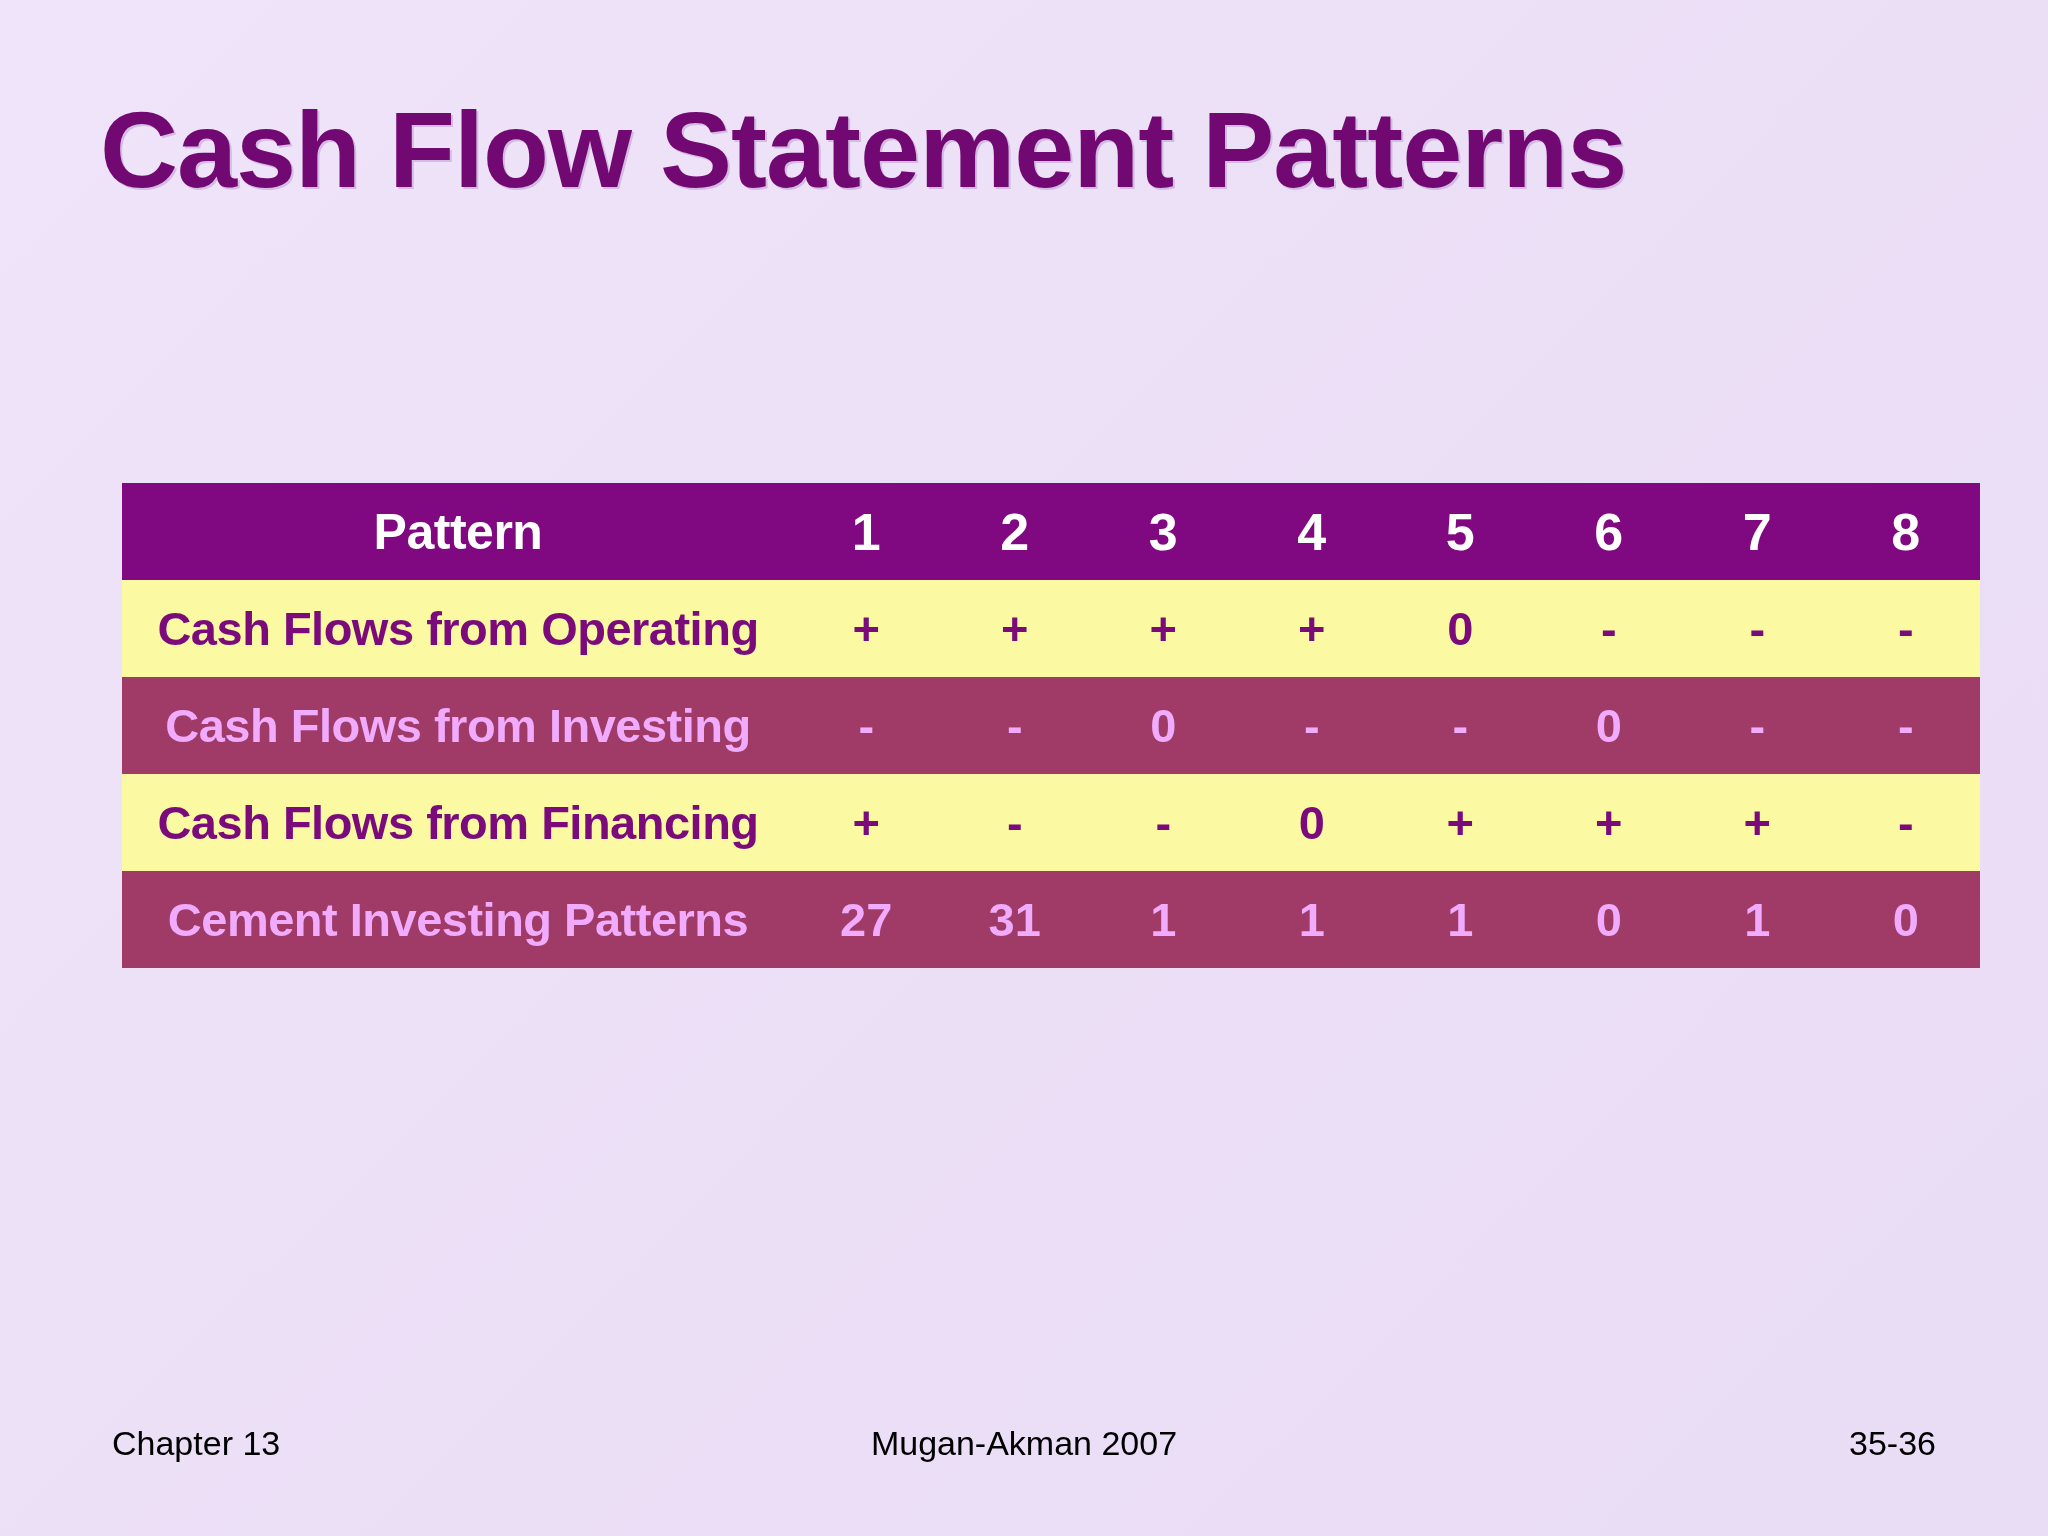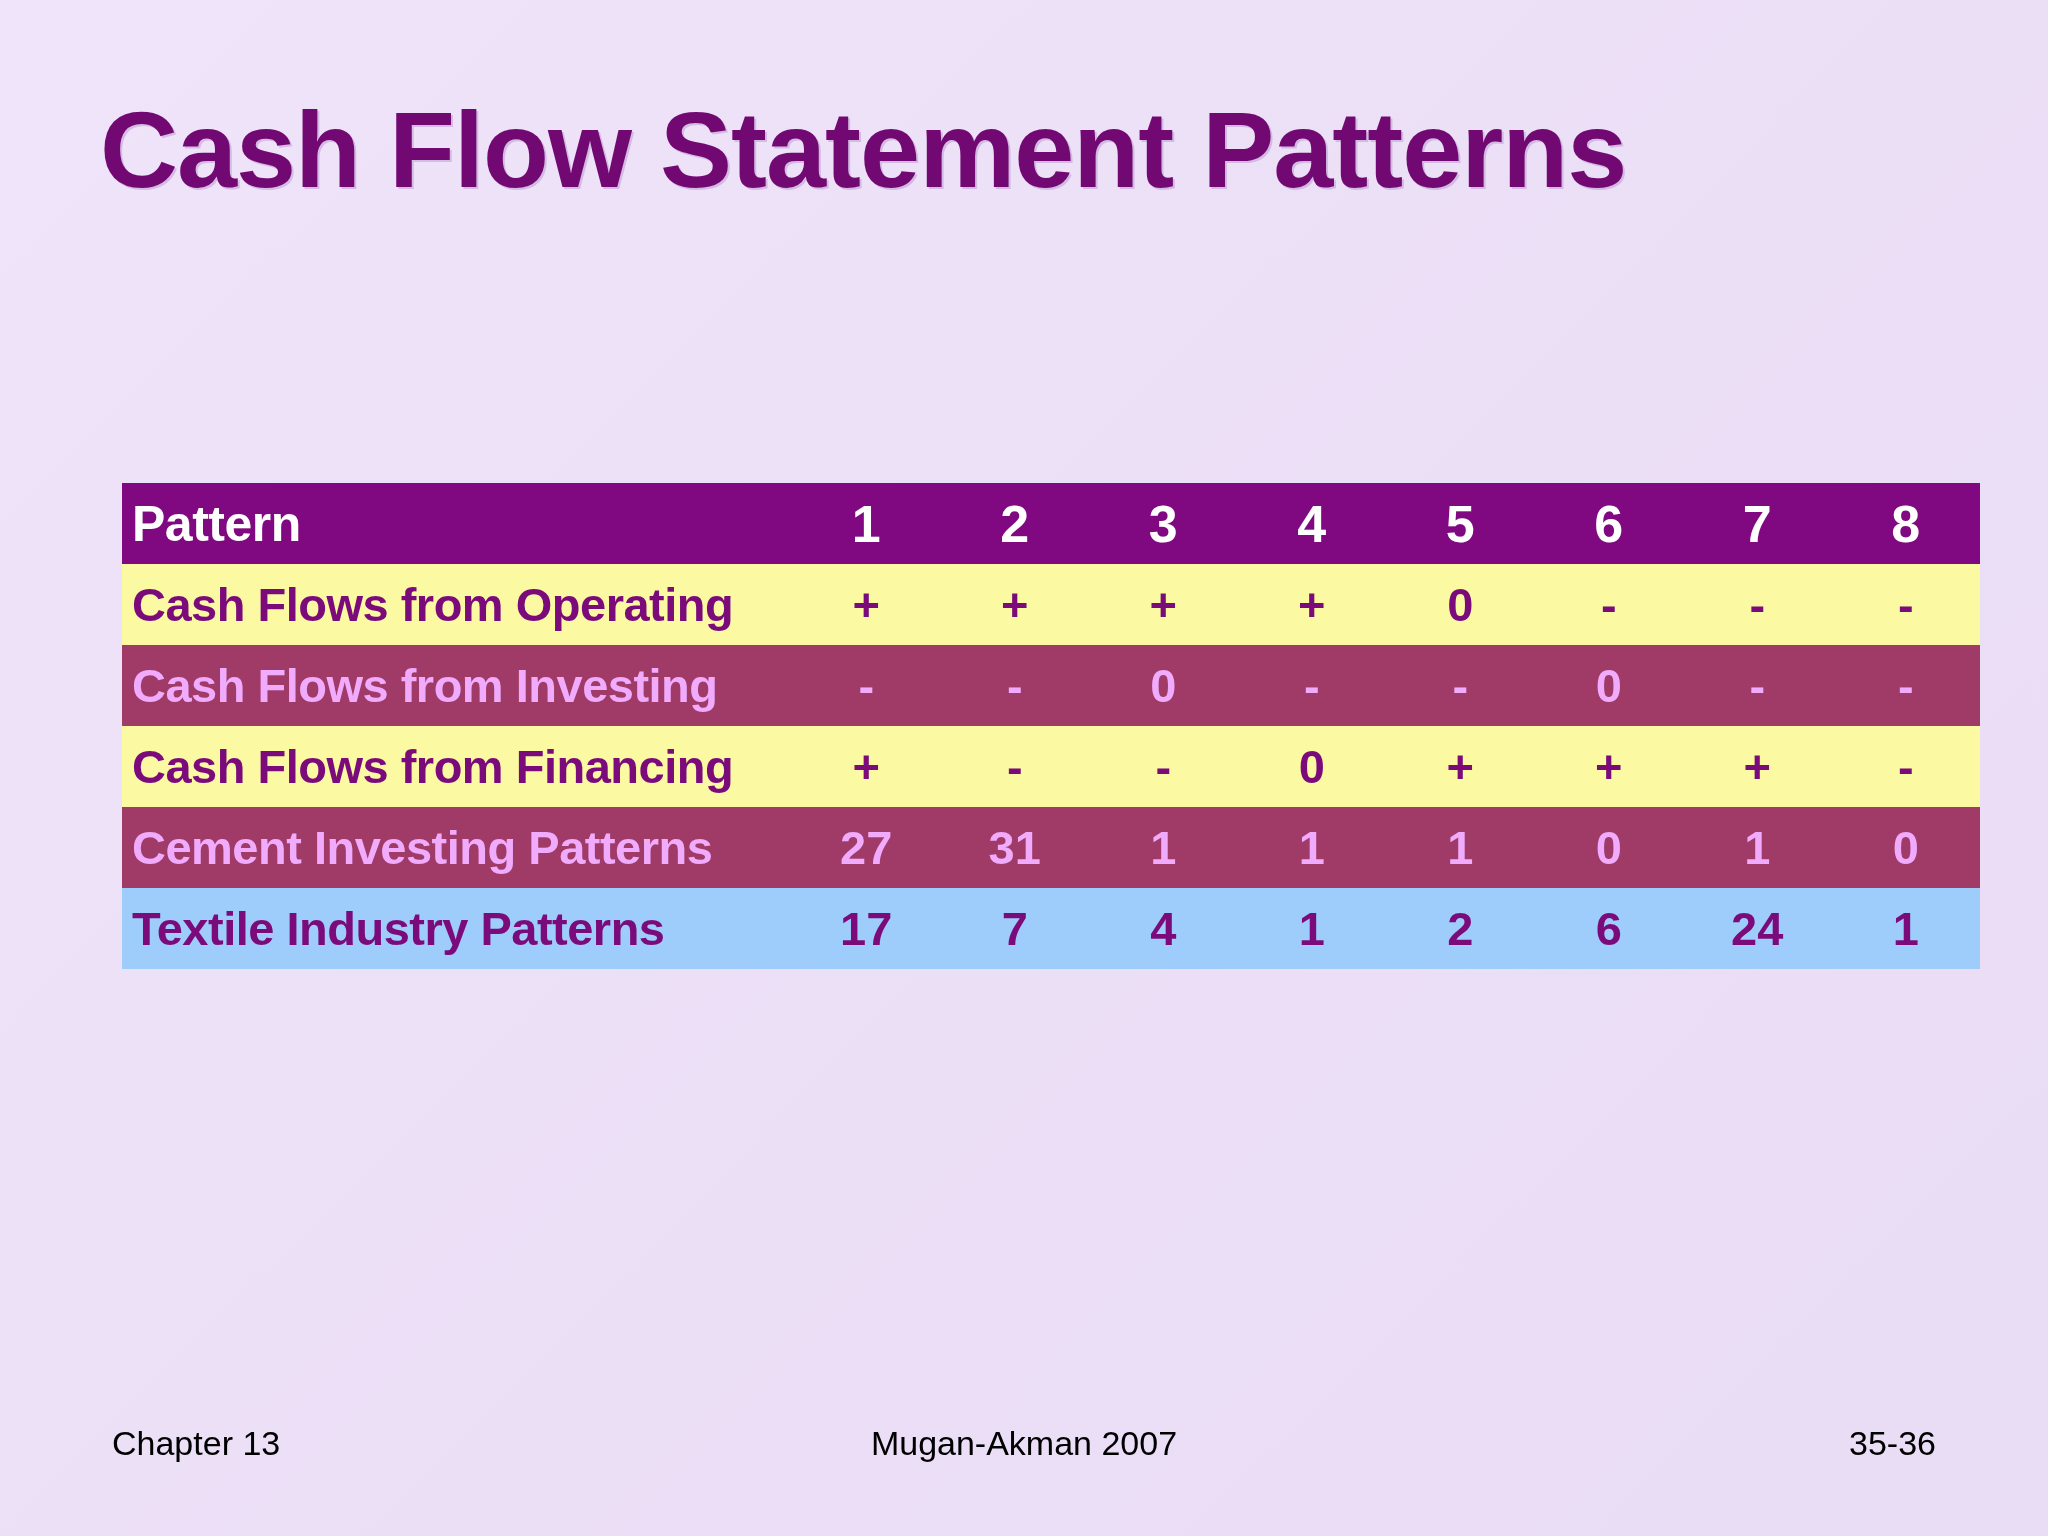--- a/index.html
+++ b/index.html
@@ -43,27 +43,28 @@
     top: 483px;
     width: 1858px;
   }
   table.pattern-table {
     border-collapse: collapse;
     width: 100%;
     table-layout: fixed;
   }
   table.pattern-table td,
   table.pattern-table th {
-    padding: 0;
+    padding: 8px;
     margin: 0;
     height: 81px;
     vertical-align: middle;
     font-size: 47px;
     font-weight: bold;
     line-height: 1;
+    text-align: center;
   }
   col.label-col { width: 670px; }
   col.num-col   { width: 148.5px; }
 
   .cell-label {
     text-align: left;
     padding-left: 10px !important;
     white-space: nowrap;
     letter-spacing: -0.5px;
   }
@@ -186,31 +187,20 @@
           <td class="cell-num">27</td>
           <td class="cell-num">31</td>
           <td class="cell-num">1</td>
           <td class="cell-num">1</td>
           <td class="cell-num">1</td>
           <td class="cell-num">0</td>
           <td class="cell-num">1</td>
           <td class="cell-num">0</td>
         </tr>
 
-        <tr class="row-blue">
-          <td class="cell-label">Textile Industry Patterns</td>
-          <td class="cell-num">17</td>
-          <td class="cell-num">7</td>
-          <td class="cell-num">4</td>
-          <td class="cell-num">1</td>
-          <td class="cell-num">2</td>
-          <td class="cell-num">6</td>
-          <td class="cell-num">24</td>
-          <td class="cell-num">1</td>
-        </tr>
       </tbody>
     </table>
   </div>
 
   <div class="footer">
     <div class="chapter">Chapter 13</div>
     <div class="credit">Mugan-Akman 2007</div>
     <div class="pageno">35-36</div>
   </div>
 

